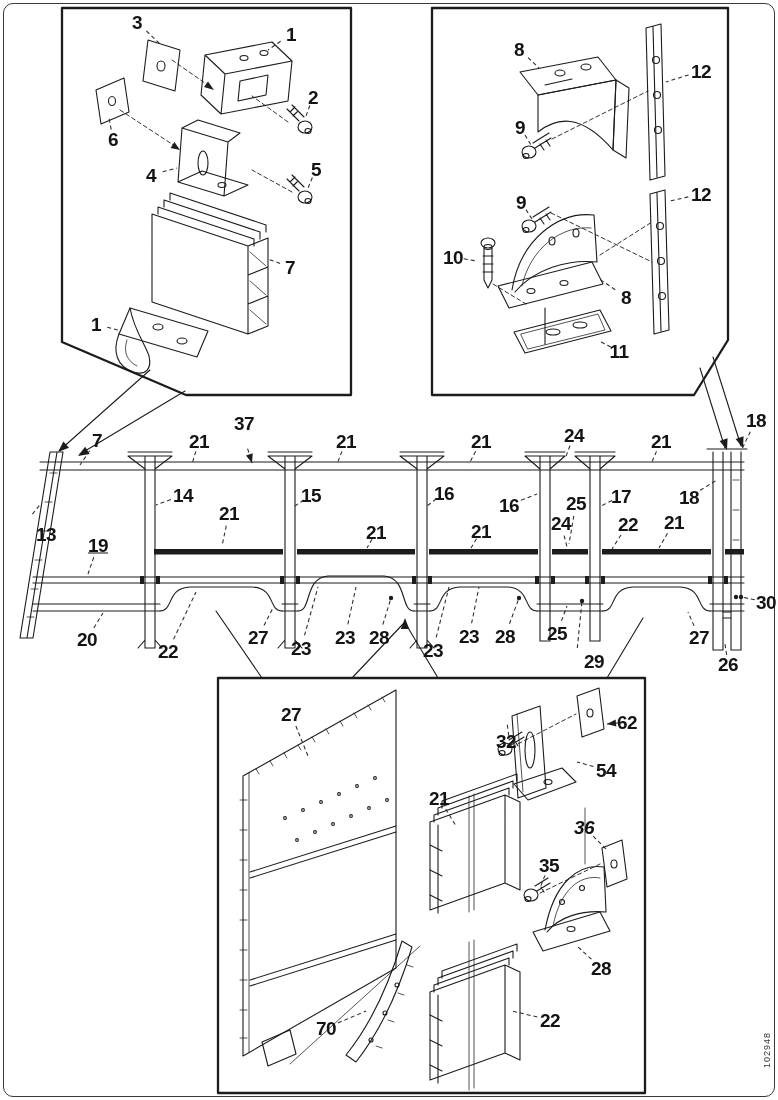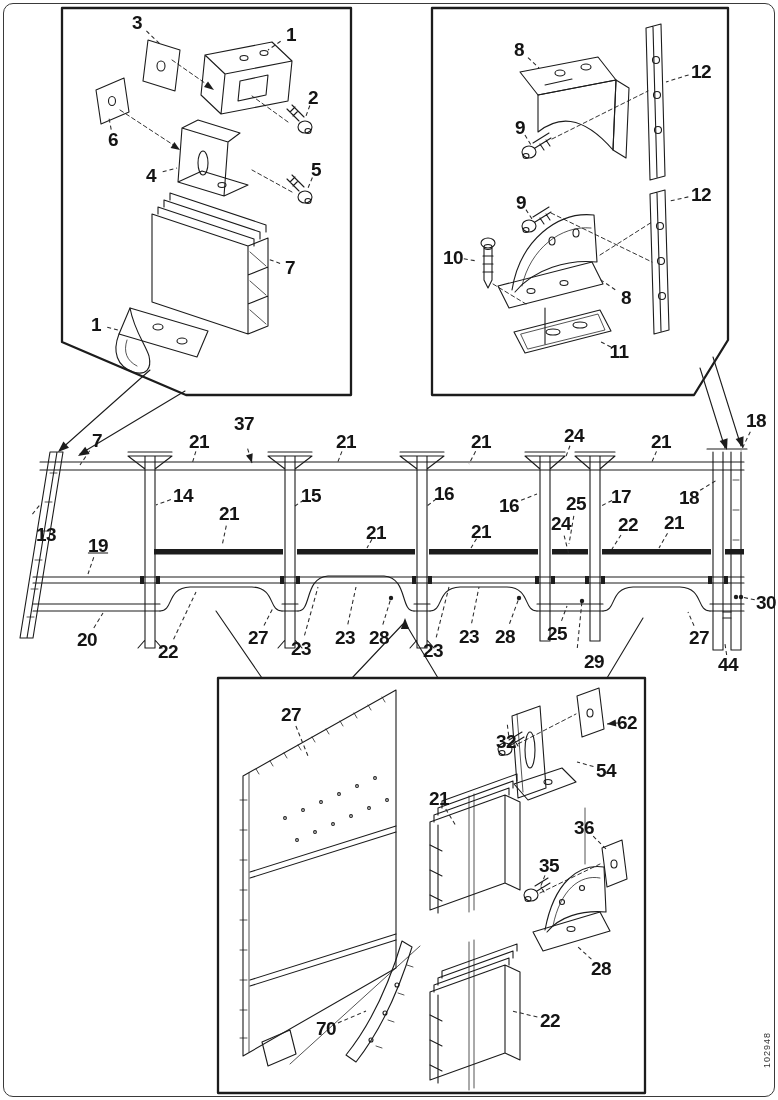--- a/index.html
+++ b/index.html
@@ -405,28 +405,28 @@
       <div class="co" style="left: 258px; top: 637px;">27</div>
       <div class="co" style="left: 301px; top: 648px;">23</div>
       <div class="co" style="left: 345px; top: 637px;">23</div>
       <div class="co" style="left: 379px; top: 637px;">28</div>
       <div class="co" style="left: 433px; top: 650px;">23</div>
       <div class="co" style="left: 469px; top: 636px;">23</div>
       <div class="co" style="left: 505px; top: 636px;">28</div>
       <div class="co" style="left: 557px; top: 633px;">25</div>
       <div class="co" style="left: 594px; top: 661px;">29</div>
       <div class="co" style="left: 699px; top: 637px;">27</div>
-      <div class="co" style="left: 728px; top: 664px;">44</div>
+      <div class="co" style="left: 728px; top: 664px;">26</div>
       <div class="co" style="left: 766px; top: 602px;">30</div>
       <div class="co" style="left: 291px; top: 714px;">27</div>
       <div class="co" style="left: 506px; top: 741px;">32</div>
       <div class="co" style="left: 627px; top: 722px;">62</div>
       <div class="co" style="left: 606px; top: 770px;">54</div>
       <div class="co" style="left: 439px; top: 798px;">21</div>
-      <div class="co" style="left: 584px; top: 827px;">36</div>
+      <div class="co" style="left: 584px; top: 827px; font-style: italic;">36</div>
       <div class="co" style="left: 549px; top: 865px;">35</div>
       <div class="co" style="left: 601px; top: 968px;">28</div>
       <div class="co" style="left: 550px; top: 1020px;">22</div>
       <div class="co" style="left: 326px; top: 1028px;">70</div>
     </div>
 
   <div class="fig-num">102948</div>
 </div>
 
 </body></html>

